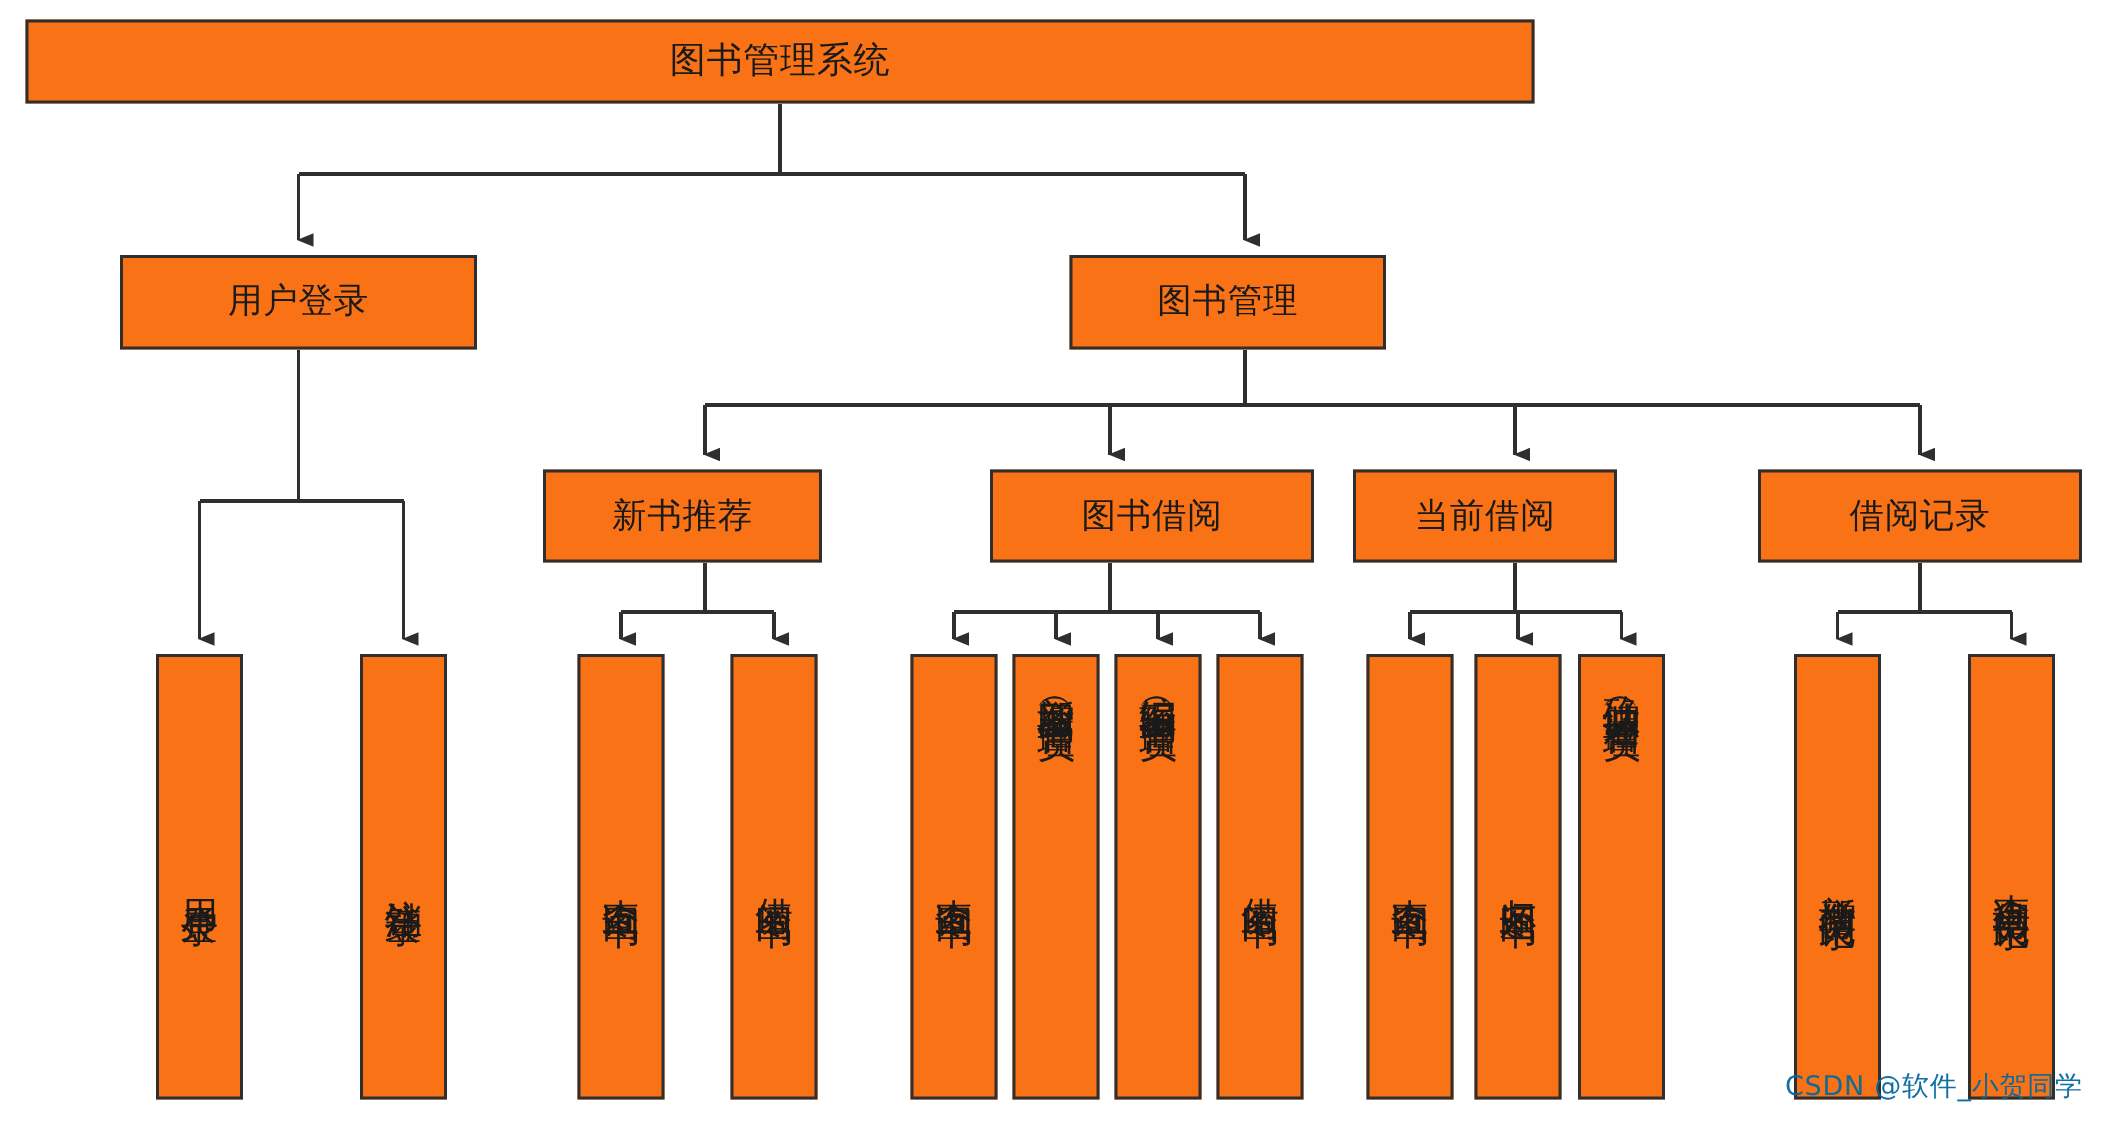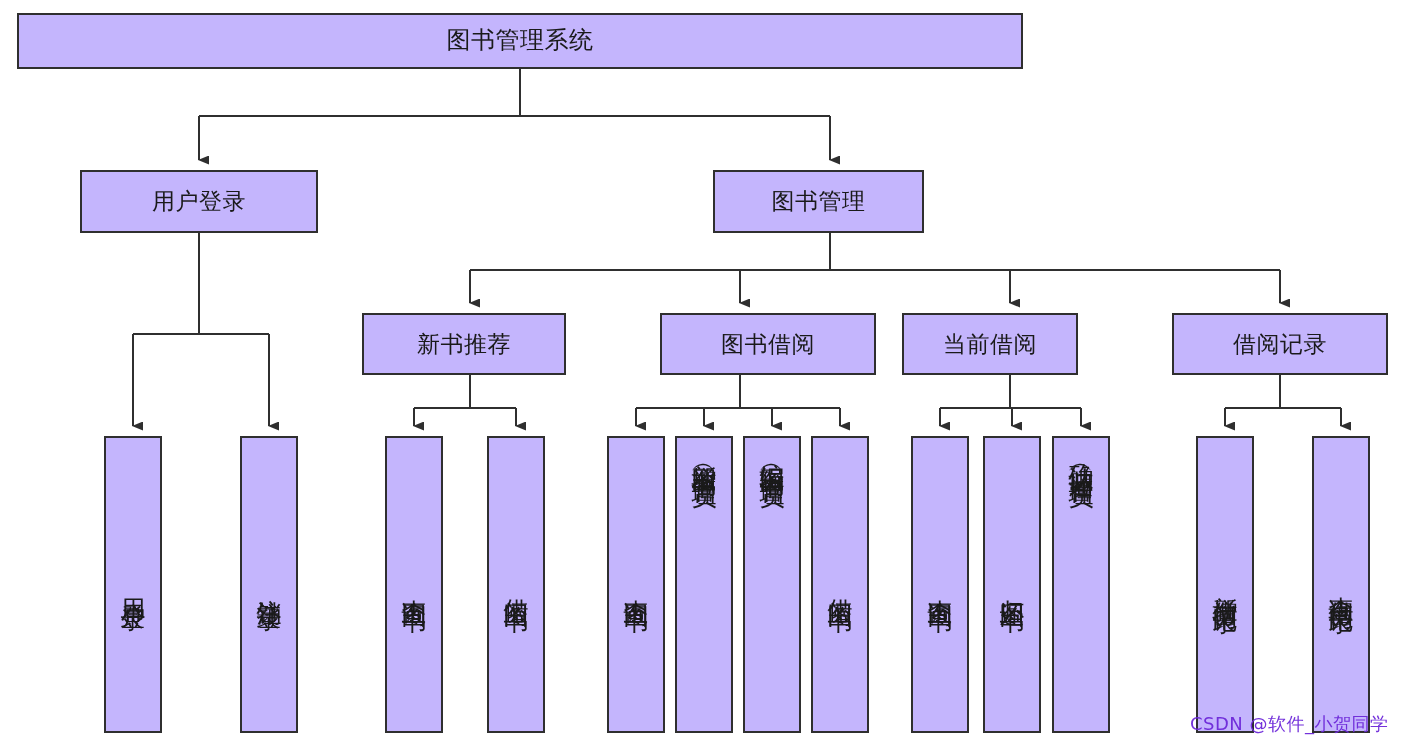--- a/index.html
+++ b/index.html
@@ -23,21 +23,21 @@
     left: 0;
     top: 0;
     width: 1405px;
     height: 747px;
     pointer-events: none;
   }
   .node {
     position: absolute;
     box-sizing: border-box;
     border: 2.5px solid #2f2f2f;
-    background: #c4b5fd;
+    background: #f97316;
     display: flex;
     align-items: center;
     justify-content: center;
     color: #1a1a1a;
   }
   .node-label {
     display: block;
     text-align: center;
     line-height: 1.16;
     color: #1a1a1a;
@@ -66,21 +66,21 @@
     height: auto;
     max-height: 100%;
   }
   .node.vert.pad-mid {
     align-items: center;
     padding-top: 0;
   }
   .watermark {
     position: absolute;
     font-size: 18px;
-    color: #6d28d9;
+    color: #0369a1;
     white-space: nowrap;
     opacity: 0.95;
     letter-spacing: 0.5px;
   }
 </style>
 </head>
 <body>
 
 <div id="diagram-canvas">
 
@@ -140,21 +140,21 @@
   </div>
 
   <div class="node horiz" style="left:80px; top:170px; width:238px; height:63px;">
     <span class="node-label">用户登录</span>
   </div>
 
   <div class="node horiz" style="left:713px; top:170px; width:211px; height:63px;">
     <span class="node-label">图书管理</span>
   </div>
 
-  <div class="node horiz" style="left:362px; top:313px; width:204px; height:62px;">
+  <div class="node horiz" style="left:362px; top:313px; width:186px; height:62px;">
     <span class="node-label">新书推荐</span>
   </div>
 
   <div class="node horiz" style="left:632px; top:313px; width:216px; height:62px;margin-left:28px;">
     <span class="node-label">图书借阅</span>
   </div>
 
   <div class="node horiz" style="left:902px; top:313px; width:176px; height:62px;align-items:center;">
     <span class="node-label">当前借阅</span>
   </div>

